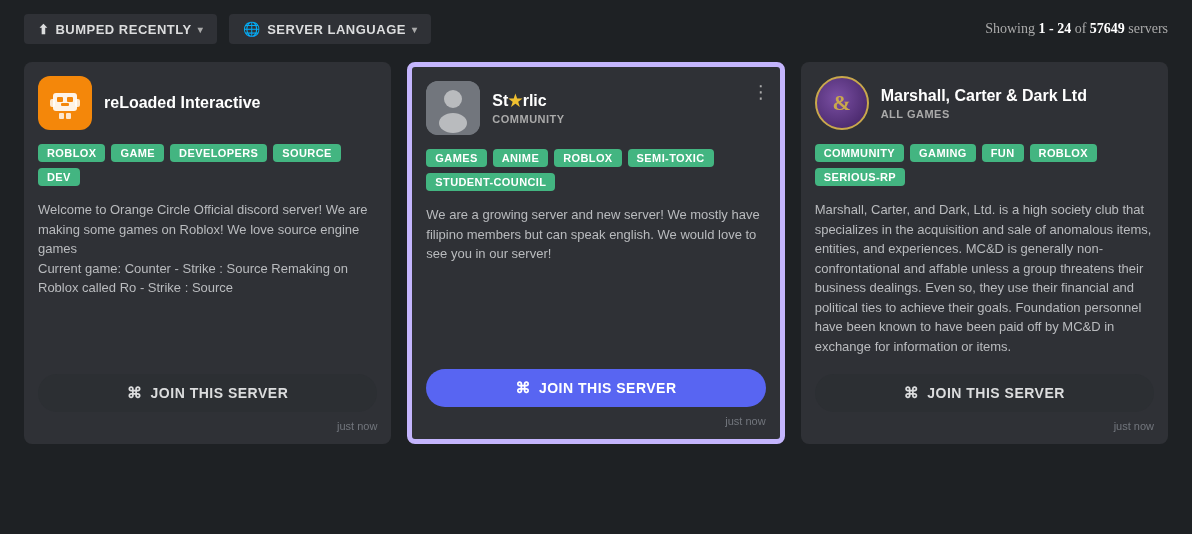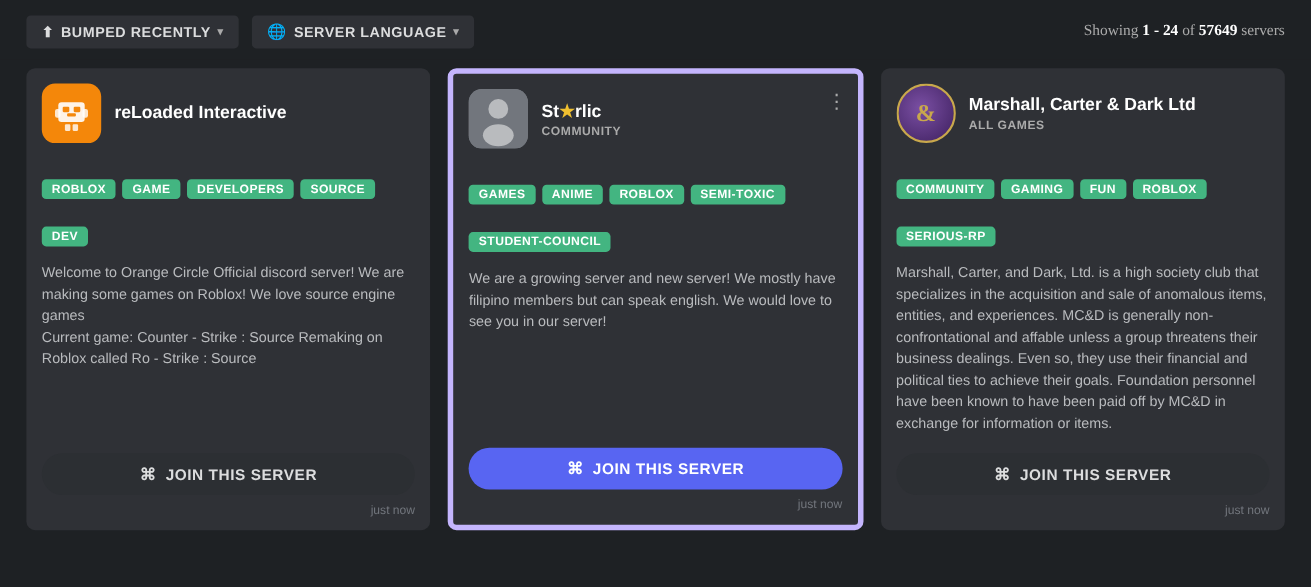--- a/index.html
+++ b/index.html
@@ -148,21 +148,20 @@
     }
     .tag {
       background: #43b581;
       color: #fff;
       font-size: 11px;
       font-weight: 700;
       border-radius: 4px;
       padding: 3px 9px;
       letter-spacing: 0.4px;
       text-transform: uppercase;
-      margin-top: 19px;
     }
     .card-description {
       padding: 6px 14px 10px 14px;
       font-size: 13px;
       color: #b9bbbe;
       line-height: 1.5;
       flex: 1;
     }
     .join-btn {
       display: flex;

